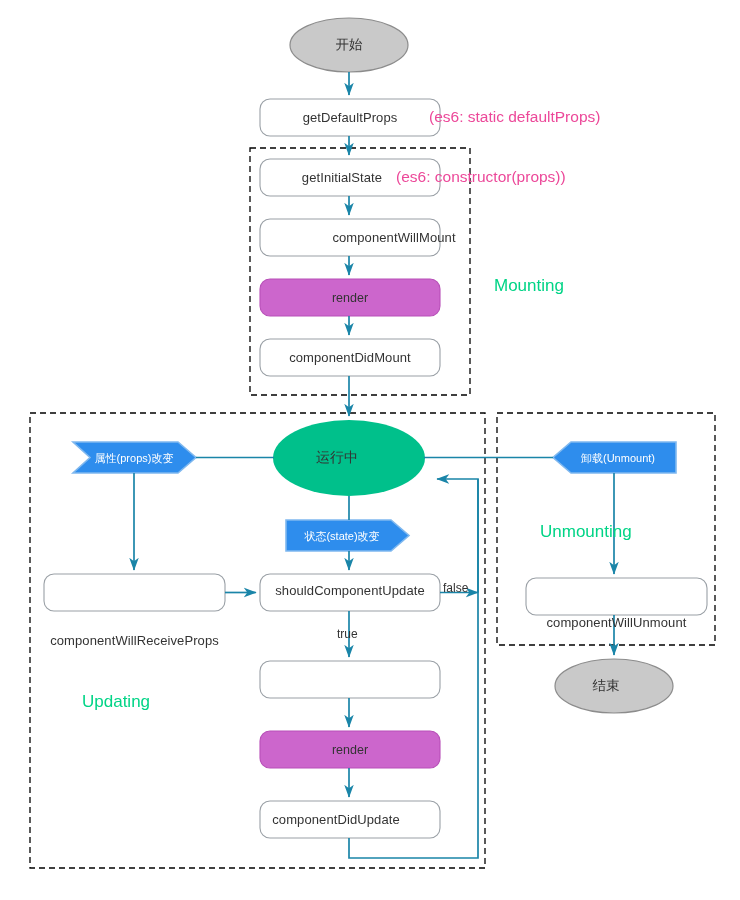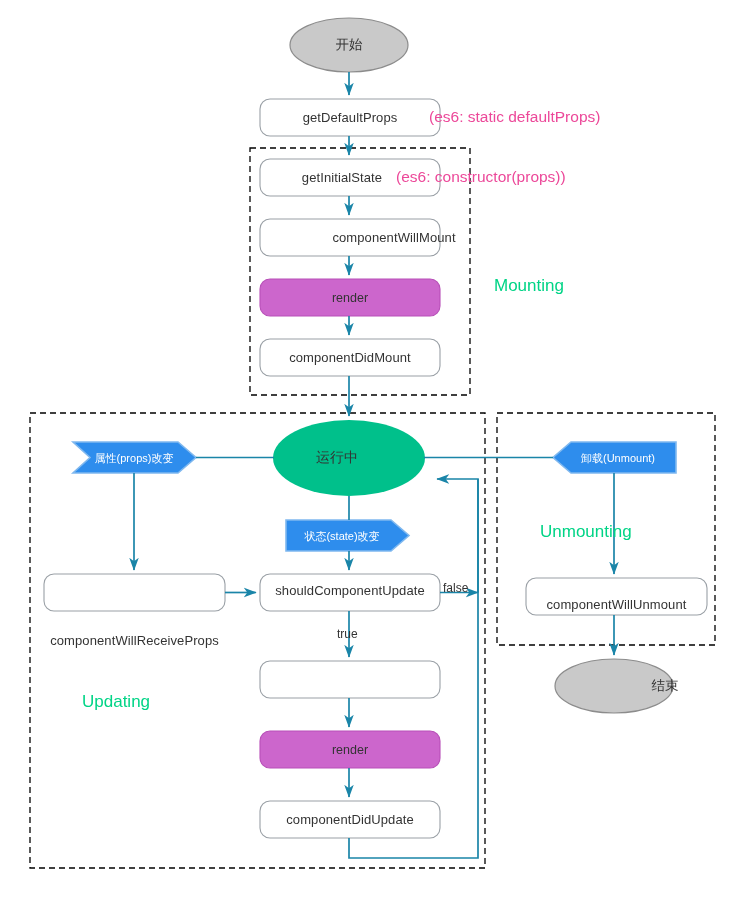--- a/index.html
+++ b/index.html
@@ -187,23 +187,23 @@
   <div class="node-text proc-label" style="left:44px;top:575px;width:181px;height:35px;margin-top:48px;">componentWillReceiveProps</div>
 
   <div class="node-text proc-label" style="left:260px;top:575px;width:180px;height:31px;">shouldComponentUpdate</div>
 
   <div class="edge-label" style="left:443px;top:581px;">false</div>
   <div class="edge-label" style="left:337px;top:627px;">true</div>
 
 
   <div class="node-text proc-label-render" style="left:260px;top:732px;width:180px;height:35px;">render</div>
 
-  <div class="node-text proc-label" style="left:274px;top:802px;width:152px;height:35px;">componentDidUpdate</div>
+  <div class="node-text proc-label" style="left:260px;top:802px;width:152px;height:35px;">componentDidUpdate</div>
 
   <div class="group-label" style="left:82px;top:692px;">Updating</div>
 
-  <div class="node-text proc-label" style="left:526px;top:579px;width:181px;height:50px;">componentWillUnmount</div>
+  <div class="node-text proc-label" style="left:526px;top:597px;width:181px;height:50px;">componentWillUnmount</div>
 
   <div class="group-label" style="left:504px;top:522px;margin-left:36px;">Unmounting</div>
 
-  <div class="node-text term-label" style="left:586px;top:673px;width:118px;height:26px;padding-left:20px;">结束</div>
+  <div class="node-text term-label" style="left:527px;top:673px;width:118px;height:26px;padding-left:20px;">结束</div>
 
 </div>
 
 </body></html>

